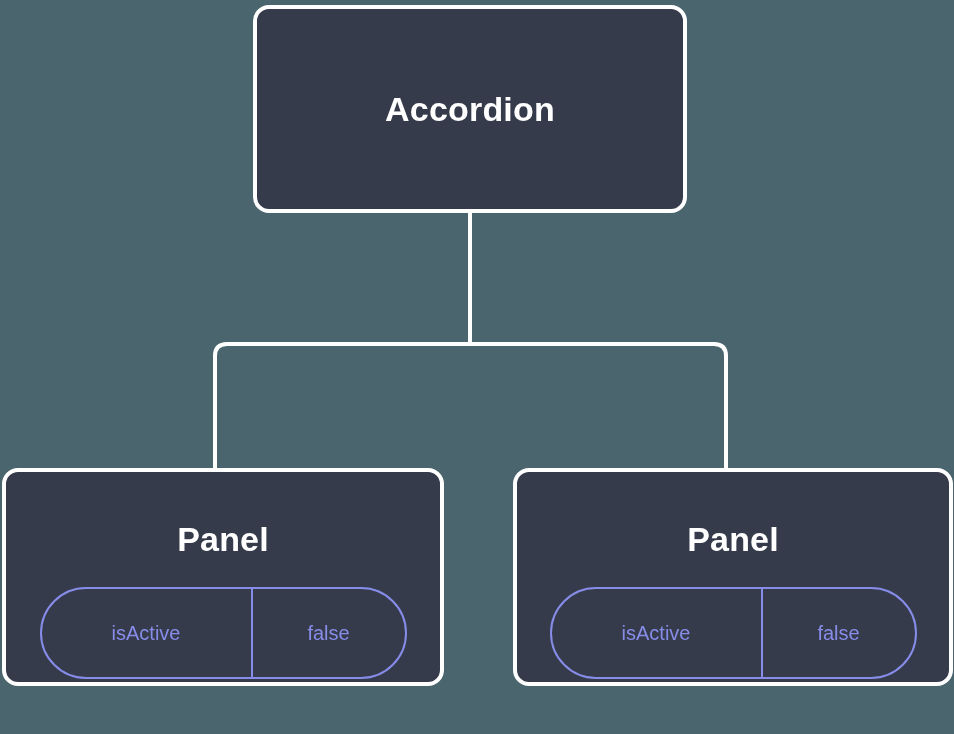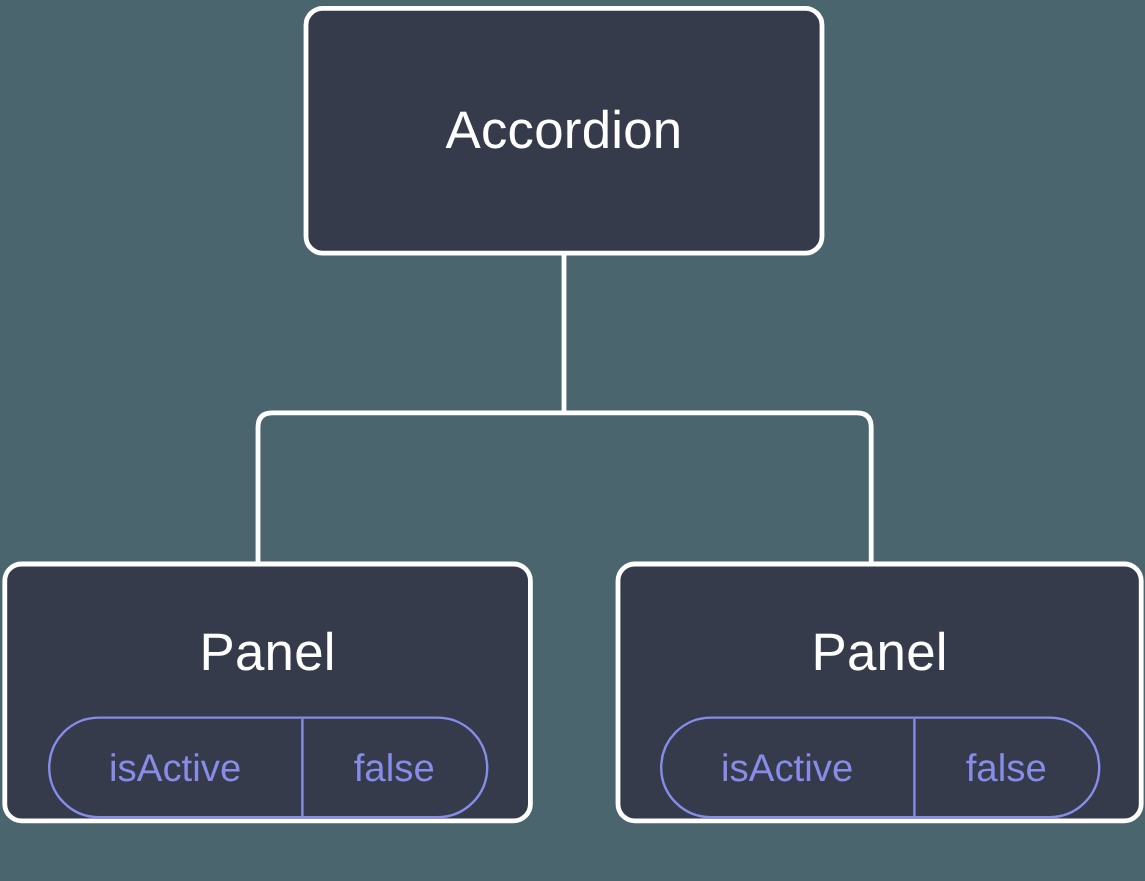--- a/index.html
+++ b/index.html
@@ -36,22 +36,22 @@
     background: #353b4a;
     border: 4px solid #ffffff;
     border-radius: 16px;
     display: flex;
     flex-direction: column;
     align-items: center;
   }
 
   .node-title {
     color: #ffffff;
-    font-size: 44px;
-    font-weight: 400;
+    font-size: 34px;
+    font-weight: 700;
     letter-spacing: 0.2px;
     line-height: 1;
     white-space: nowrap;
     text-align: center;
   }
 
   
   #node-accordion {
     left: 253px;
     top: 5px;
@@ -87,21 +87,21 @@
   }
   #node-panel-0 .attr-pill { width: 367px; }
   #node-panel-1 .attr-pill { width: 367px; }
 
   .attr-key,
   .attr-val {
     display: flex;
     align-items: center;
     justify-content: center;
     color: #868ce8;
-    font-size: 32px;
+    font-size: 20px;
     font-weight: 400;
     line-height: 1;
     white-space: nowrap;
     box-sizing: border-box;
   }
   .attr-key {
     flex: 0 0 211px;
     border-right: 2px solid #868ce8;
   }
   .attr-val {

